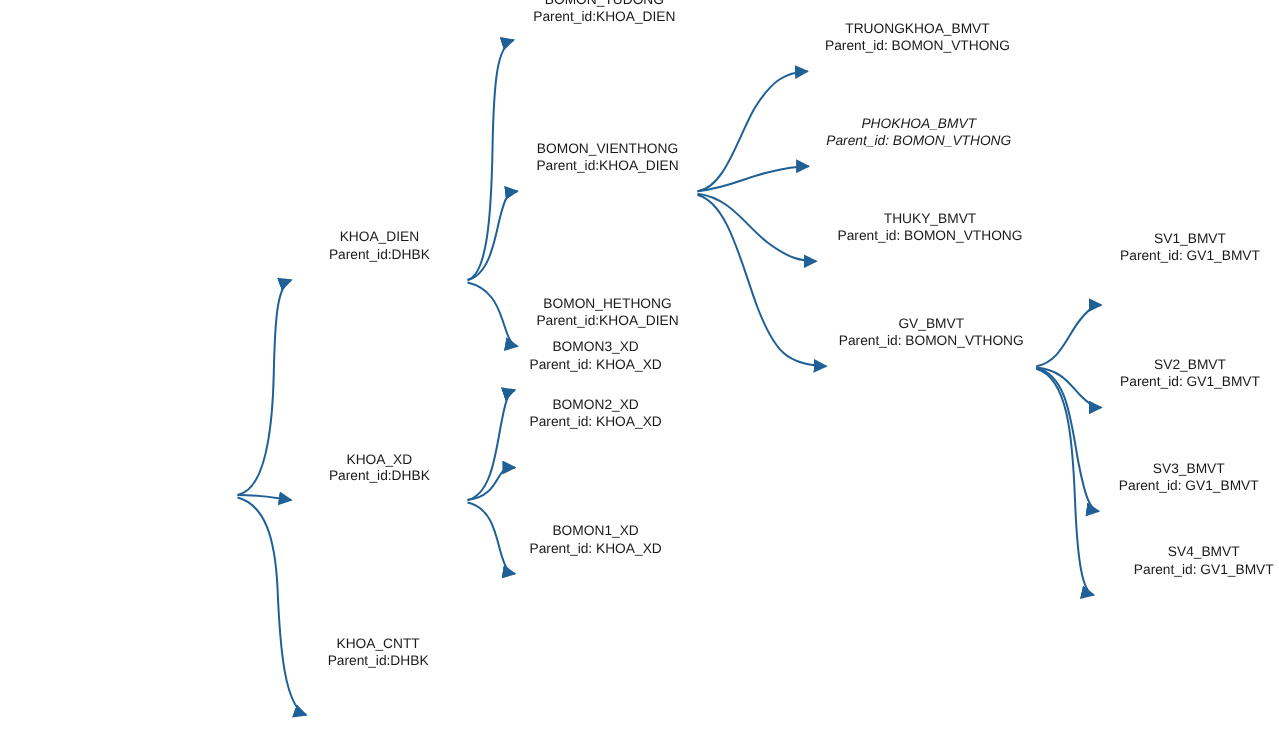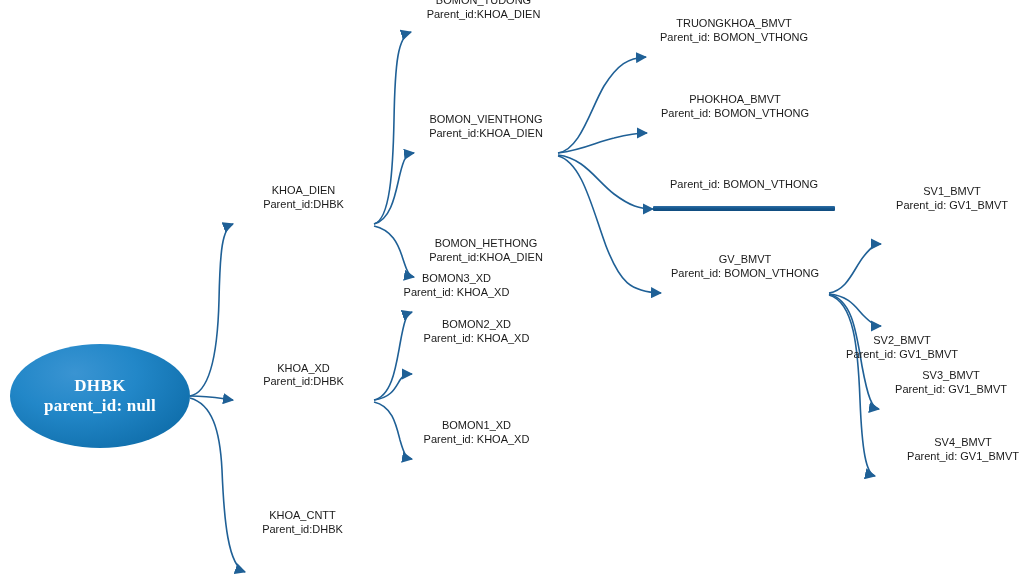--- a/index.html
+++ b/index.html
@@ -122,24 +122,20 @@
       <path d="M 829 294 C 850 296 856 308 864 316 C 872 324 876 326 881 326"></path>
 
       <path d="M 829 294 C 852 300 856 330 862 366 C 868 398 872 408 879 409"></path>
 
       <path d="M 829 295 C 854 302 858 348 860 400 C 862 450 866 474 875 476"></path>
     </g>
   </svg>
 
   <div id="node-layer">
 
-    <div class="root-node" style="left:10px; top:344px; width:180px; height:104px;">
-      <span class="root-line1">DHBK</span>
-      <span class="root-line2">parent_id: null</span>
-    </div>
 
     <div class="bar-node" style="left:233px; top:186px; width:141px; height:40px;">
       <div class="labels">
         <span class="l1">KHOA_DIEN</span>
         <span class="l2">Parent_id:DHBK</span>
       </div>
       <div class="bar"></div>
     </div>
 
     <div class="bar-node" style="left:233px; top:362px; width:141px; height:40px;justify-content:space-between;">
@@ -175,21 +171,21 @@
     </div>
 
     <div class="bar-node" style="left:414px; top:239px; width:144px; height:40px;">
       <div class="labels">
         <span class="l1">BOMON_HETHONG</span>
         <span class="l2">Parent_id:KHOA_DIEN</span>
       </div>
       <div class="bar"></div>
     </div>
 
-    <div class="bar-node" style="left:392px; top:274px; width:129px; height:40px;">
+    <div class="bar-node" style="left:412px; top:274px; width:129px; height:40px;">
       <div class="labels">
         <span class="l1">BOMON3_XD</span>
         <span class="l2">Parent_id: KHOA_XD</span>
       </div>
       <div class="bar"></div>
     </div>
 
     <div class="bar-node" style="left:412px; top:336px; width:129px; height:40px;gap:16px;">
       <div class="labels">
         <span class="l1">BOMON2_XD</span>
@@ -207,30 +203,31 @@
     </div>
 
     <div class="bar-node" style="left:646px; top:19px; width:176px; height:40px;">
       <div class="labels">
         <span class="l1">TRUONGKHOA_BMVT</span>
         <span class="l2">Parent_id: BOMON_VTHONG</span>
       </div>
       <div class="bar"></div>
     </div>
 
-    <div class="bar-node" style="left:647px; top:95px; width:176px; height:40px;">
+    <div class="bar-node" style="left:647px; top:95px; width:176px; height:40px;font-style:italic;">
       <div class="labels">
         <span class="l1">PHOKHOA_BMVT</span>
         <span class="l2">Parent_id: BOMON_VTHONG</span>
       </div>
       <div class="bar"></div>
     </div>
 
     <div class="bar-node" style="left:653px; top:171px; width:182px; height:40px;">
       <div class="labels">
+        <span class="l1">THUKY_BMVT</span>
         <span class="l2">Parent_id: BOMON_VTHONG</span>
       </div>
       <div class="bar"></div>
     </div>
 
     <div class="bar-node" style="left:661px; top:255px; width:168px; height:40px;">
       <div class="labels">
         <span class="l1">GV_BMVT</span>
         <span class="l2">Parent_id: BOMON_VTHONG</span>
       </div>
@@ -238,21 +235,21 @@
     </div>
 
     <div class="bar-node" style="left:881px; top:206px; width:142px; height:40px;gap:19px;">
       <div class="labels">
         <span class="l1">SV1_BMVT</span>
         <span class="l2">Parent_id: GV1_BMVT</span>
       </div>
       <div class="bar"></div>
     </div>
 
-    <div class="bar-node" style="left:831px; top:288px; width:142px; height:40px;margin-top:48px;">
+    <div class="bar-node" style="left:881px; top:288px; width:142px; height:40px;">
       <div class="labels">
         <span class="l1">SV2_BMVT</span>
         <span class="l2">Parent_id: GV1_BMVT</span>
       </div>
       <div class="bar"></div>
     </div>
 
     <div class="bar-node" style="left:879px; top:371px; width:144px; height:40px;">
       <div class="labels">
         <span class="l1">SV3_BMVT</span>

